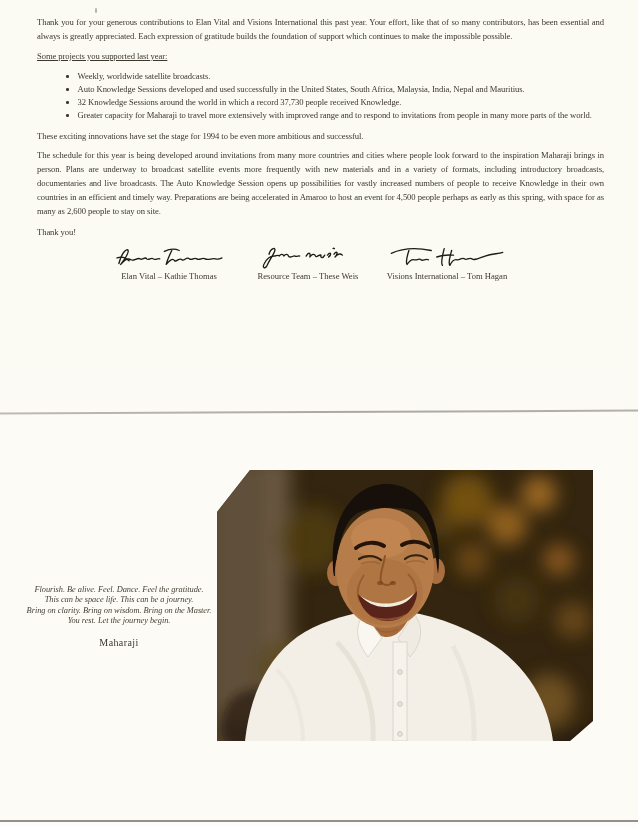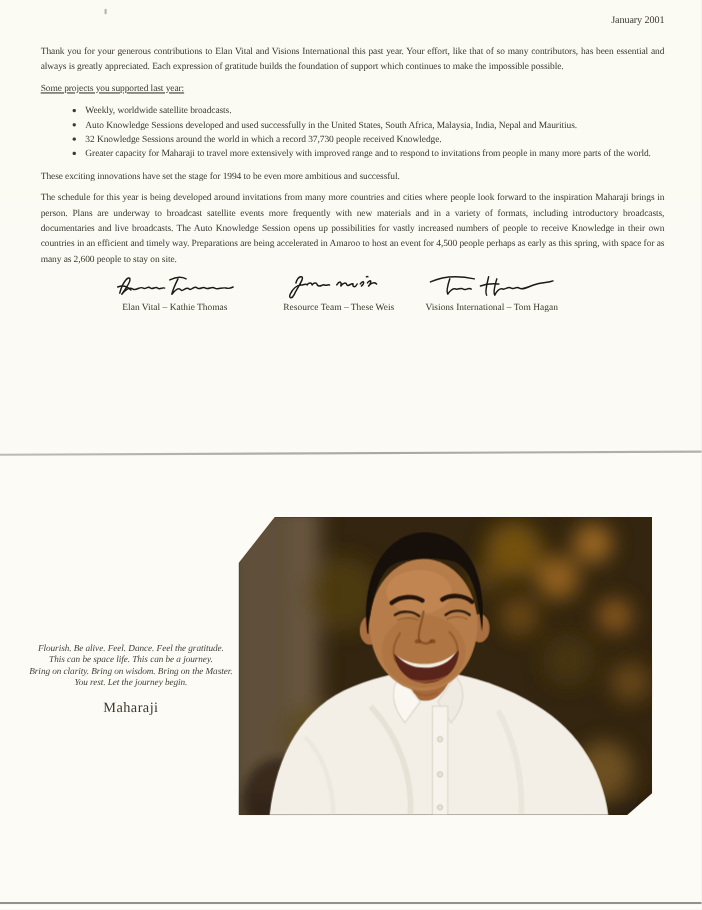--- a/index.html
+++ b/index.html
@@ -24,50 +24,49 @@
   .bullets li span.btxt { flex:1 1 auto; }
   .p2 { margin-top:7px; text-align:left; }
   .p3 { margin-top:5px; }
   .p4 { margin-top:3px; text-align:left; }
   .p5 { margin-top:5px; }
   .closing { margin-top:7px; text-align:left; }
 
   
   .sig-row { position:relative; margin-top:5px; height:46px; }
   .sig { position:absolute; top:0; width:150px; text-align:center; }
-  .sig-1 { left:47px;font-family:Liberation Serif, serif; } .sig-2 { left:196px; } .sig-3 { left:335px; }
+  .sig-1 { left:57px;font-family:Liberation Serif, serif; } .sig-2 { left:196px; } .sig-3 { left:335px; }
   .sig svg { display:block; margin:0 auto; }
   .sig svg path { fill:none; stroke:#1d1b17; stroke-width:1.45; stroke-linecap:round; stroke-linejoin:round; }
   .sig-caption { margin-top:1px; font-size:8.6px; line-height:10px; letter-spacing:0; }
 
   
   .fold-line { position:absolute; left:0; top:411px; width:638px; height:1.5px;
     background:linear-gradient(90deg,#a9a59a, #8f8c83 55%, #9b988e); opacity:.75; transform:rotate(-0.25deg); }
 
   
   .quote { position:absolute; left:20px; top:585px; width:198px; text-align:center;
     font-style:italic; font-size:8.4px; line-height:10.4px; color:#433f35; letter-spacing:-0.05px; }
   .quote .qline { display:block; }
-  .quote .author { display:block; font-style:normal; margin-top:11px; font-size:13px; letter-spacing:0.4px; color:#3c382e; }
+  .quote .author { display:block; font-style:normal; margin-top:11px; font-size:10px; letter-spacing:0.4px; color:#3c382e; }
 
   .photo { position:absolute; left:217px; top:470px; width:376px; height:271px;
     clip-path:polygon(33px 0, 376px 0, 376px 251px, 353px 271px, 0 271px, 0 42px); }
   .photo svg { display:block; width:100%; height:100%; }
 
   .scan-edge { position:absolute; left:0; top:820px; width:638px; height:2px; background:#94918a; }
   .scan-below { position:absolute; left:0; top:822px; width:638px; height:5px; background:#fdfdfb; }
 </style>
 </head>
 <body>
 
 <div class="page">
   <div class="speck"></div>
 
   <section class="letter">
-    <div class="date">January 2001</div>
     <p class="para p1">Thank you for your generous contributions to Elan Vital and Visions International this past year. Your effort, like that of so many contributors, has been essential and always is greatly appreciated. Each expression of gratitude builds the foundation of support which continues to make the impossible possible.</p>
     <p class="projects-intro">Some projects you supported last year:</p>
 
     <ul class="bullets">
       <li>
           <span class="dot"></span>
           <span class="btxt">Weekly, worldwide satellite broadcasts.</span>
         </li>
       <li>
           <span class="dot"></span>
@@ -78,20 +77,21 @@
           <span class="btxt">32 Knowledge Sessions around the world in which a record 37,730 people received Knowledge.</span>
         </li>
       <li>
           <span class="dot"></span>
           <span class="btxt">Greater capacity for Maharaji to travel more extensively with improved range and to respond to invitations from people in many more parts of the world.</span>
         </li>
     </ul>
 
     <p class="p2">These exciting innovations have set the stage for 1994 to be even more ambitious and successful.</p>
     <p class="para p3">The schedule for this year is being developed around invitations from many more countries and cities where people look forward to the inspiration Maharaji brings in person. Plans are underway to broadcast satellite events more frequently with new materials and in a variety of formats, including introductory broadcasts, documentaries and live broadcasts. The Auto Knowledge Session opens up possibilities for vastly increased numbers of people to receive Knowledge in their own countries in an efficient and timely way. Preparations are being accelerated in Amaroo to host an event for 4,500 people perhaps as early as this spring, with space for as many as 2,600 people to stay on site.</p>
+    <p class="closing">Thank you!</p>
 
     <div class="sig-row">
       <div class="sig sig-1">
         <svg width="112" height="26" viewBox="0 0 120 28">
           <path d="M6 21 C9 9 15 4 16 7 C17 10 11 18 8 22 C12 17 16 15 19 17 C22 19 26 14 29 16 C31 18 34 13 36 16 C38 18 41 14 43 16 C45 18 48 15 50 16"></path>
           <path d="M4 15 C9 13 13 14 17 18"></path>
           <path d="M55 8 C61 5 67 5 71 7"></path>
           <path d="M63 7 C60 13 58 18 57 22 C61 17 64 15 66 18 C68 20 71 14 74 17 C76 19 79 13 82 16 C85 18 87 14 90 16 C93 18 96 14 99 16 C102 18 106 15 110 16 C113 17 115 16 117 15"></path>
         </svg>
         <div class="sig-caption">Elan Vital – Kathie Thomas</div>

